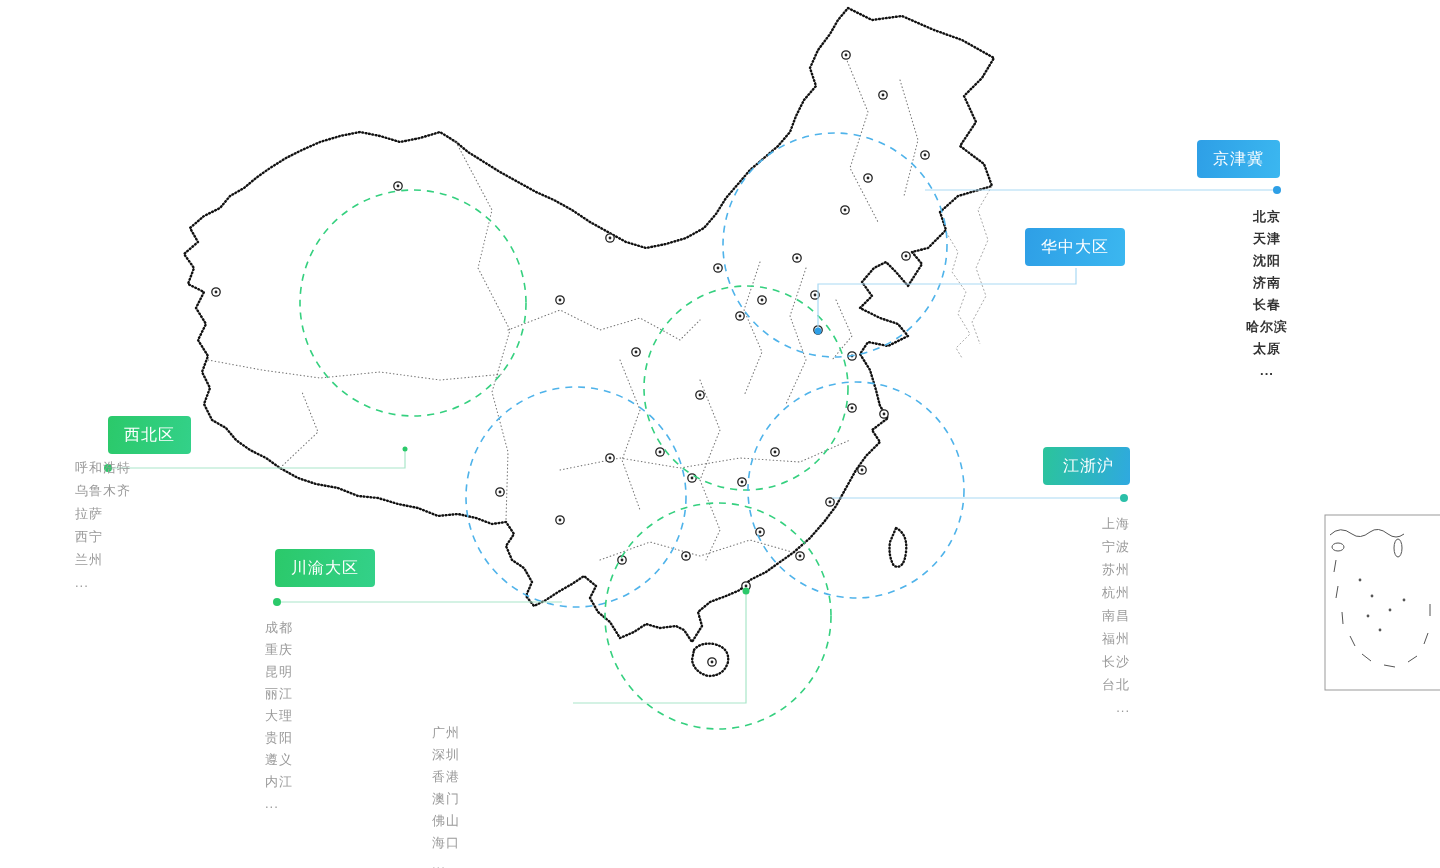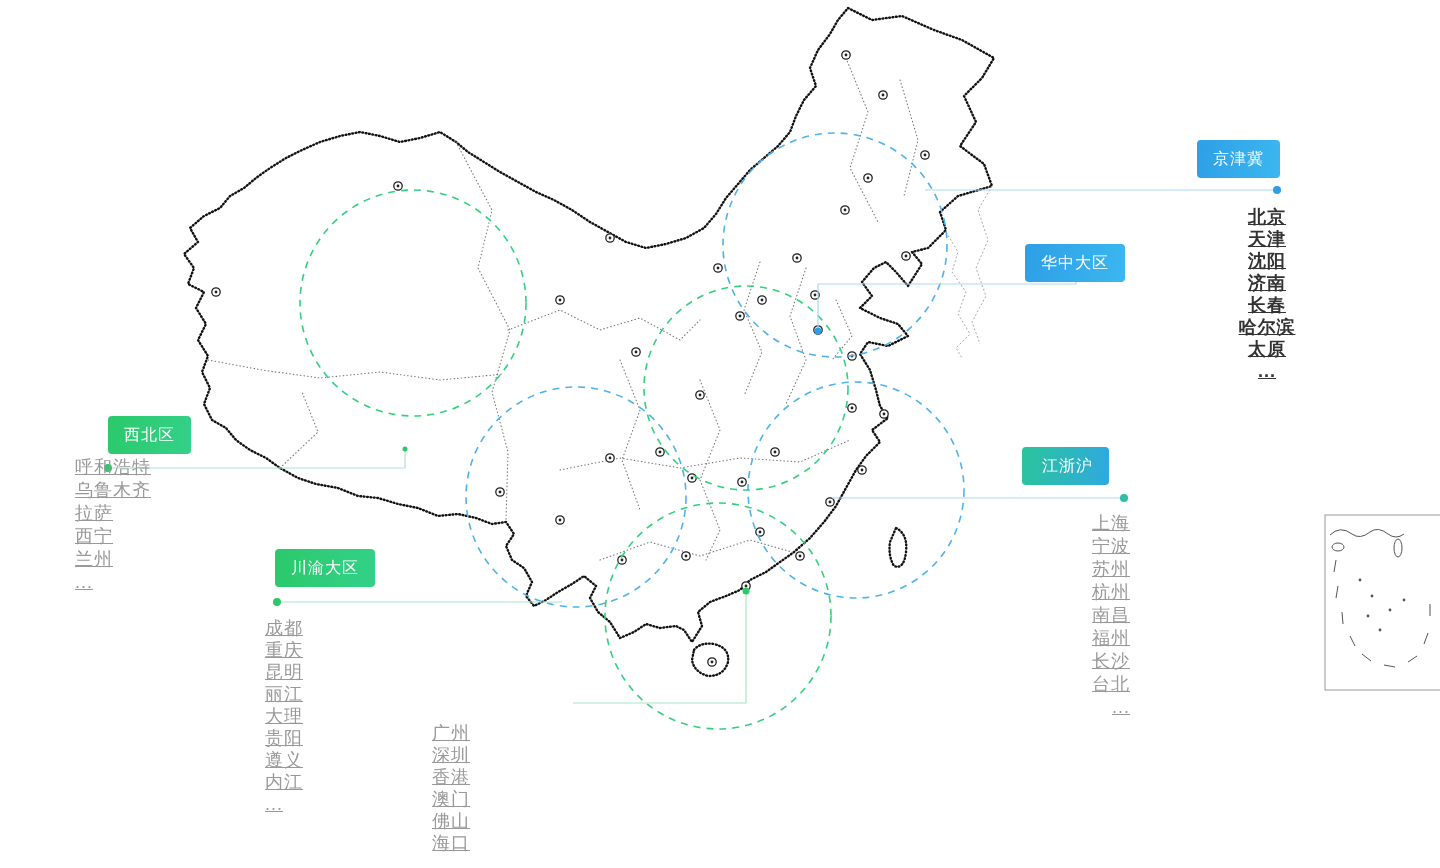--- a/index.html
+++ b/index.html
@@ -9,31 +9,31 @@
 
   .region-label{
     position:absolute;height:38px;line-height:38px;padding:0 16px;
     color:#fff;font-size:16px;letter-spacing:1px;border-radius:4px;
     text-align:center;white-space:nowrap;box-sizing:border-box;cursor:pointer;
   }
   .bg-blue{background:linear-gradient(100deg,#2E9FE6,#3BB7F0);}
   .bg-green{background:linear-gradient(100deg,#2BC96A,#33D189);}
   .bg-teal{background:linear-gradient(100deg,#2BC49B,#2FA9E0);}
 
-  .city-list{position:absolute;font-size:18px;color:#999;letter-spacing:1px;text-decoration:underline;}
+  .city-list{position:absolute;font-size:13px;color:#999;letter-spacing:1px;}
   .city-list .city{line-height:22px;white-space:nowrap;}
   .city-list.lh23 .city{line-height:23px;}
   .city-list.dark{color:#333;font-weight:bold;}
   .center{text-align:center;}
   .right{text-align:right;}
 
   #label-jingjinji{left:1197px;top:140px;}
-  #label-huazhong{left:1025px;top:244px;}
+  #label-huazhong{left:1025px;top:228px;}
   #label-xibei{left:108px;top:416px;}
-  #label-jiangzhehu{left:1022px;top:447px;padding-left:20px;}
+  #label-jiangzhehu{left:1043px;top:447px;padding-left:20px;}
   #label-chuanyu{left:275px;top:549px;text-align:right;}
   #label-zhusanjiao{left:437px;top:653px;}
 
   #list-jingjinji{left:1212px;top:206px;width:110px;}
   #list-huazhong{left:1028px;top:296px;width:100px;}
   #list-xibei{left:75px;top:456px;}
   #list-jiangzhehu{left:1030px;top:512px;width:100px;}
   #list-chuanyu{left:265px;top:617px;}
   #list-zhusanjiao{left:432px;top:722px;}
 </style>

